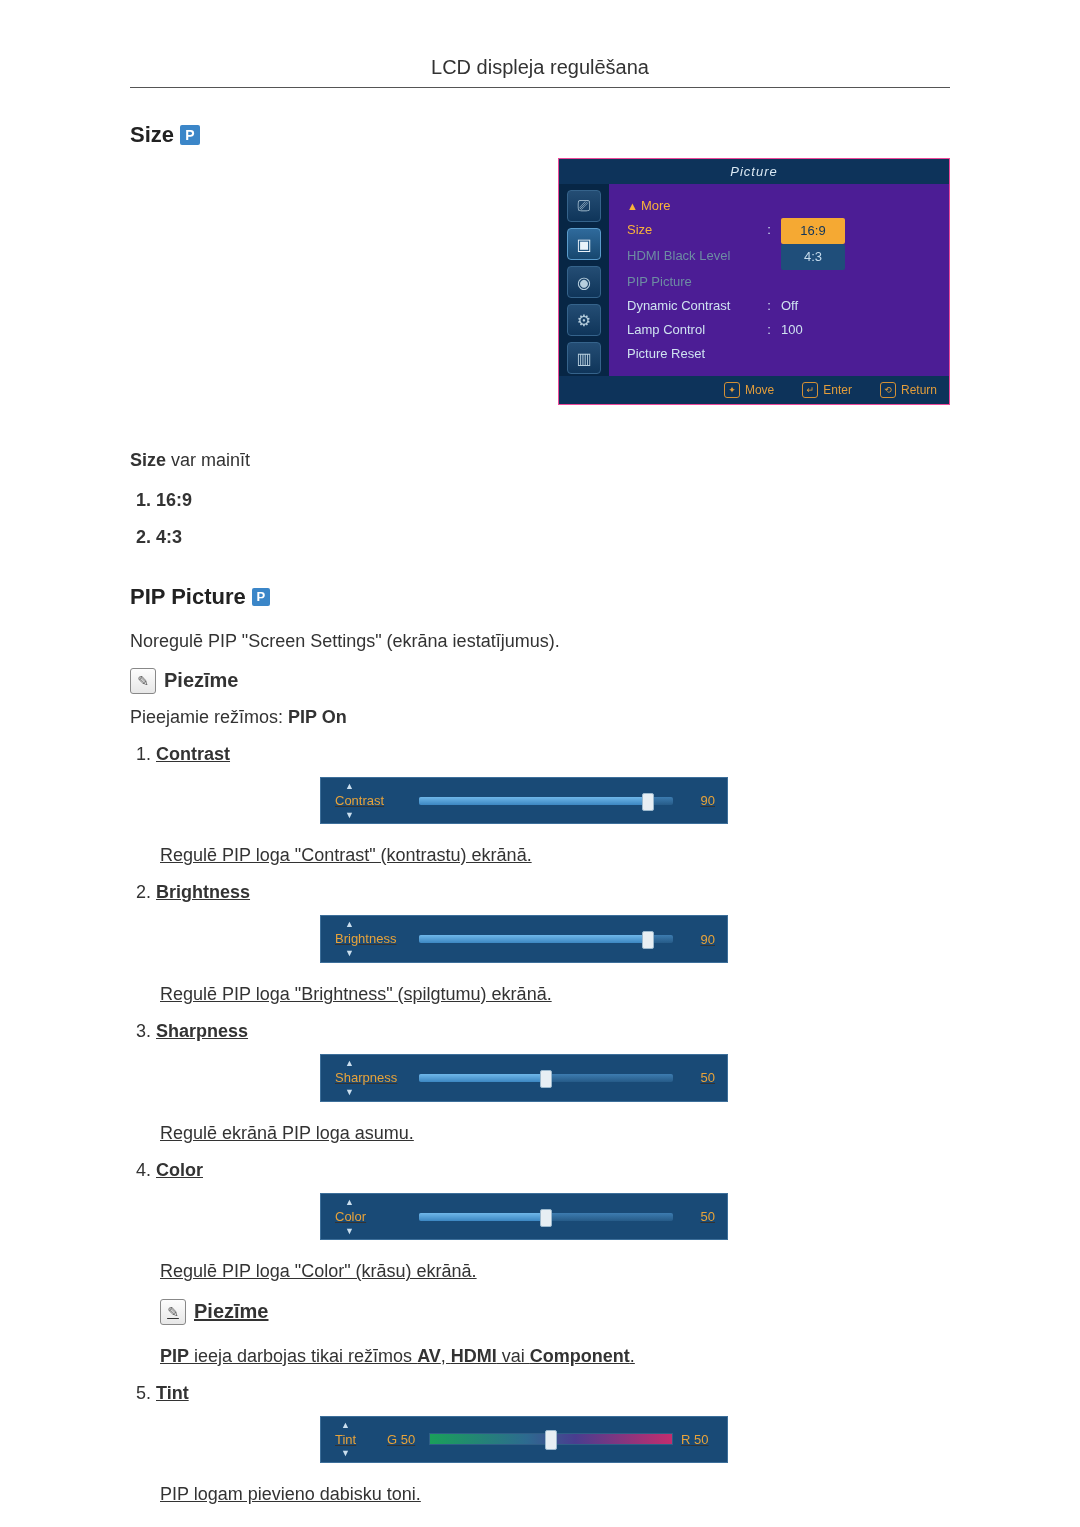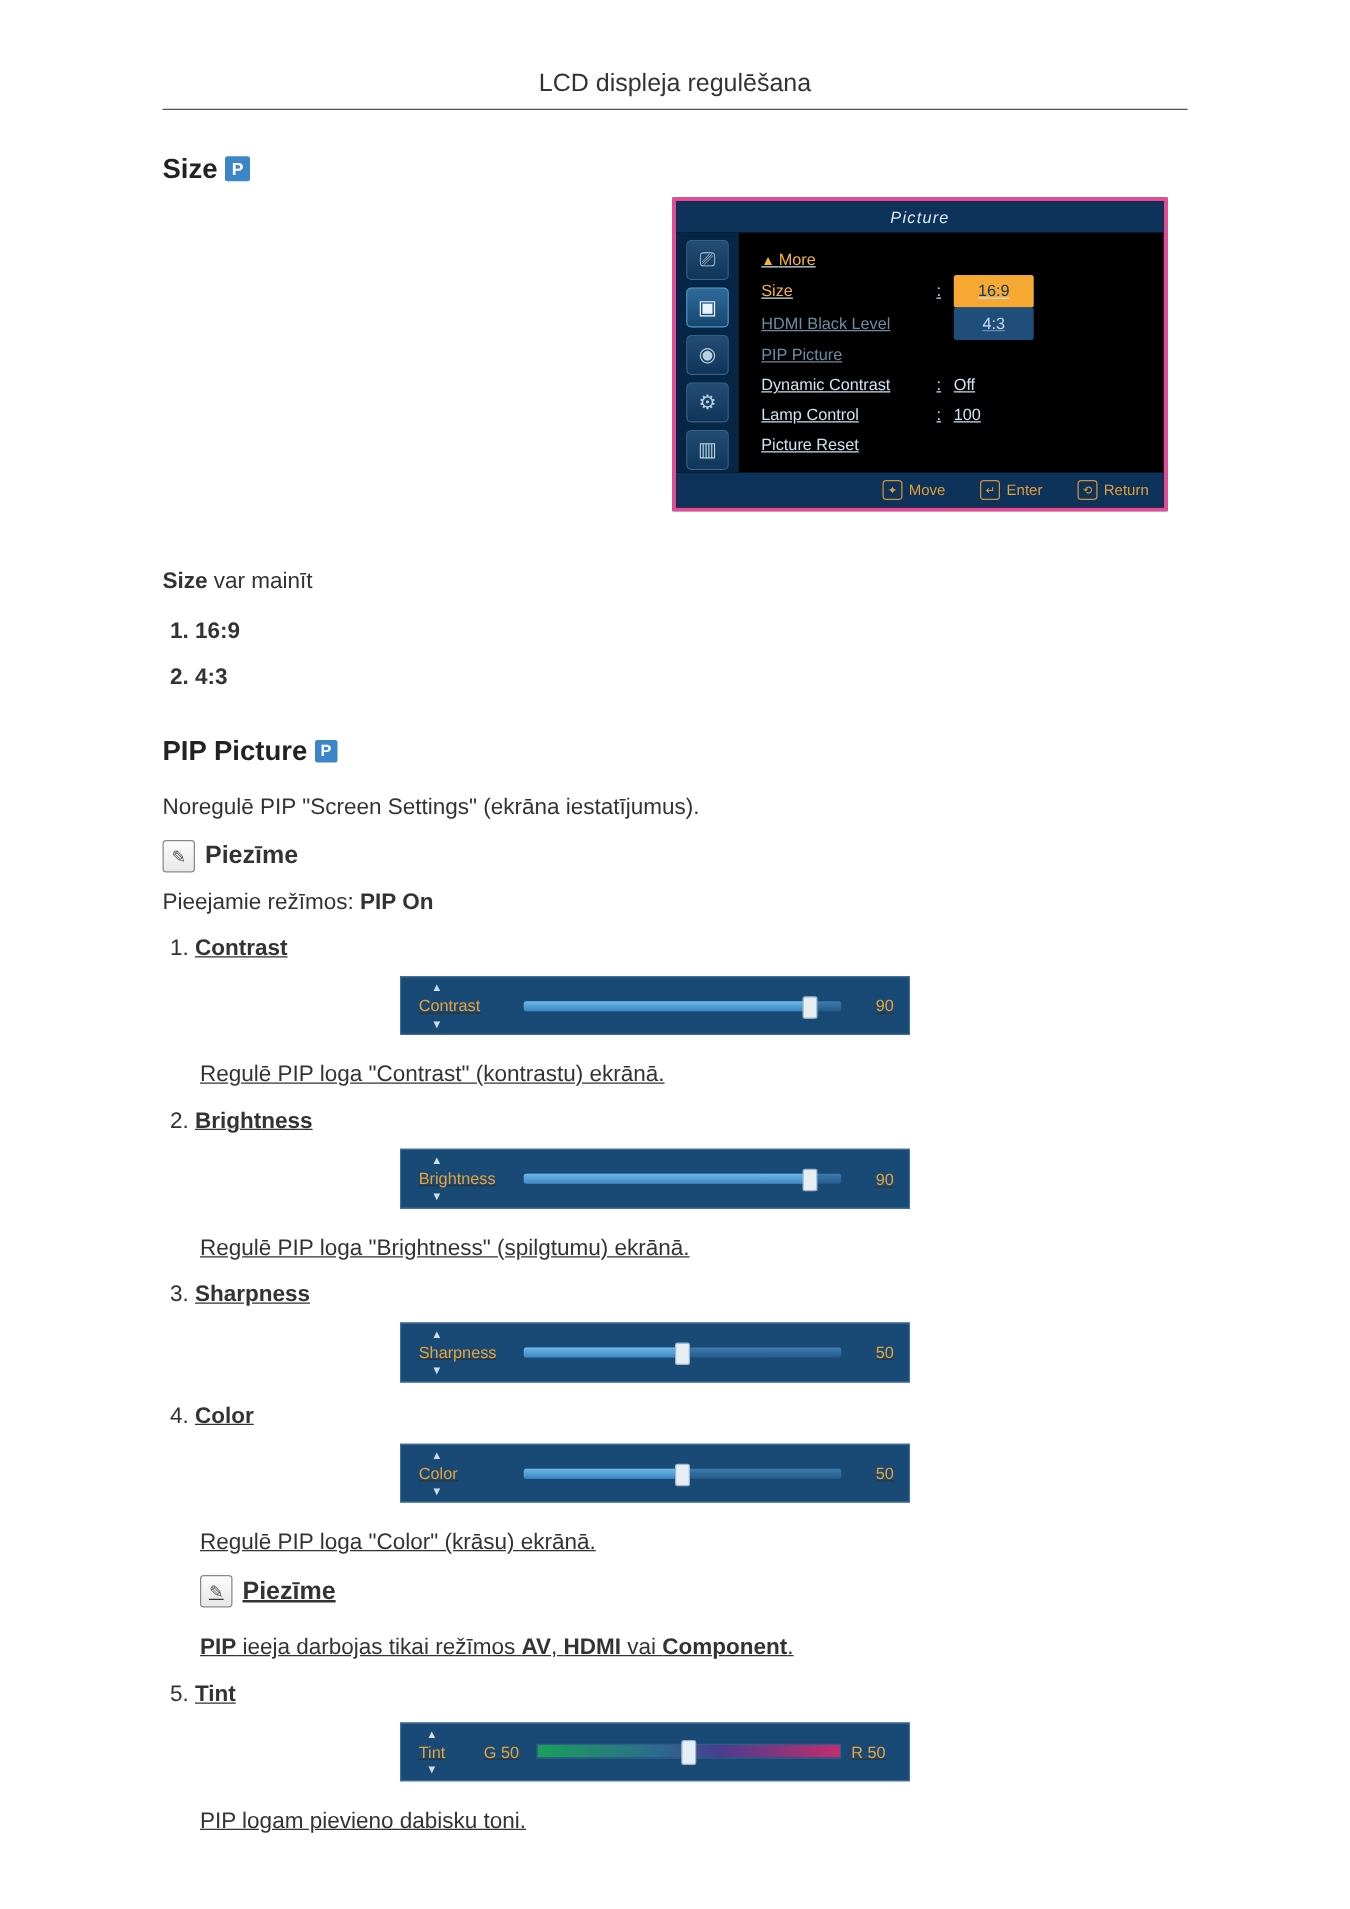--- a/index.html
+++ b/index.html
@@ -100,23 +100,23 @@
     padding-left: 26px;
     margin: 14px 0;
   }
   ol.pip-list > li { margin-bottom: 6px; text-decoration: underline; }
   .pip-item-label { font-weight: bold; }
   .pip-body { margin-left: 4px; margin-top: 12px; }
 
   
   .osd-menu {
     width: 390px;
-    margin: 0 16px 24px auto;
-    background: #000000;
-    border: 3px solid #ec4899;
+    margin: 0 0 24px auto;
+    background: #4c1d95;
+    border: 1px solid #ec4899;
     color: #cfe2f0;
     font-size: 13px;
     position: relative;
   }
   .osd-title {
     text-align: center;
     padding: 5px 0;
     font-style: italic;
     color: #d9e8f3;
     letter-spacing: 1px;
@@ -151,24 +151,23 @@
     background: linear-gradient(#2f6a9c,#17476f);
     border-color: #5a9ccc;
     color:#eaf3fa;
   }
   .osd-main {
     flex: 1;
     padding: 10px 14px 10px 18px;
   }
   .osd-row {
     display: flex;
-    align-items: center;
+    align-items: flex-start;
     line-height: 1.85;
     gap: 8px;
-    text-decoration: underline;
   }
   .osd-row .k { flex: 0 0 130px; white-space: nowrap; }
   .osd-row .colon { width:8px; text-align:center; }
   .osd-row.sel .k { color: #f8b23a; }
   .osd-row.dim { color: #6d8ca3; }
   .osd-val-chip {
     display:inline-block;
     min-width:48px;
     padding:1px 8px;
     text-align:center;
@@ -411,20 +410,21 @@
       <span class="pip-item-label">Sharpness</span>
       <div class="pip-body">
         <div class="osd-slider">
           <span class="lab">Sharpness</span>
           <span class="track">
             <span class="fill" style="width:50%"></span>
             <span class="thumb" style="left:50%"></span>
           </span>
           <span class="val">50</span>
         </div>
+        <div class="para">Regulē ekrānā PIP loga asumu.</div>
       </div>
     </li>
 
     <li>
       <span class="pip-item-label">Color</span>
       <div class="pip-body">
         <div class="osd-slider">
           <span class="lab">Color</span>
           <span class="track">
             <span class="fill" style="width:50%"></span>

